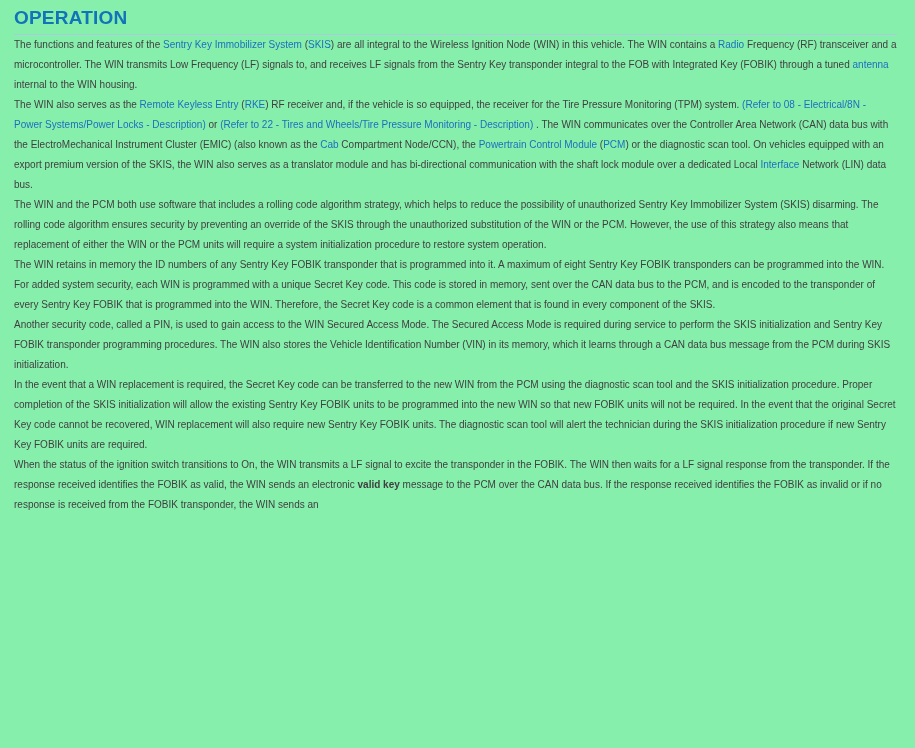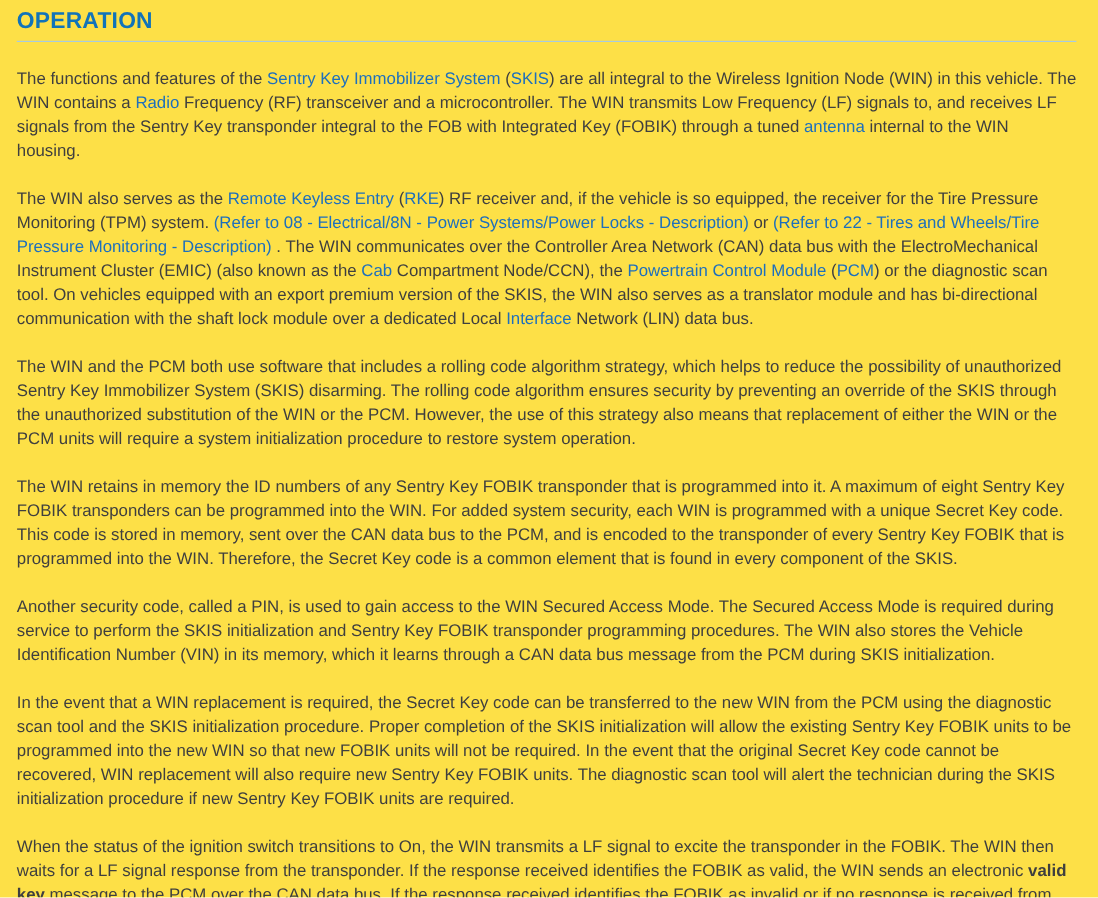--- a/index.html
+++ b/index.html
@@ -12,39 +12,39 @@
   html,body{margin:0;padding:0;background:#ffffff;}
   body{
     font-family:"Liberation Sans", sans-serif;
     color:var(--body-color);
   }
   .page{
     width:915px;
     height:748px;
     padding:7px 18px 0 14px;
     overflow:hidden;
-    background:#fde047;
+    background:#86efac;
   }
   h1.page-title{
     margin:0;
     font-size:19px;
     line-height:22px;
     font-weight:bold;
     color:var(--heading-color);
     letter-spacing:0.2px;
   }
   .heading-rule{
     height:0;
     border-bottom:1px solid var(--rule-color);
     margin-top:5px;
     margin-right:0;
   }
   .content p{
-    margin:20px 0 0 0;
-    font-size:14px;
+    margin:0 0 0 0;
+    font-size:10px;
     line-height:20px;
   }
   .content a.lnk{
     color:var(--link-color);
     text-decoration:none;
     cursor:pointer;
   }
   .content strong{
     font-weight:bold;
     color:inherit;

